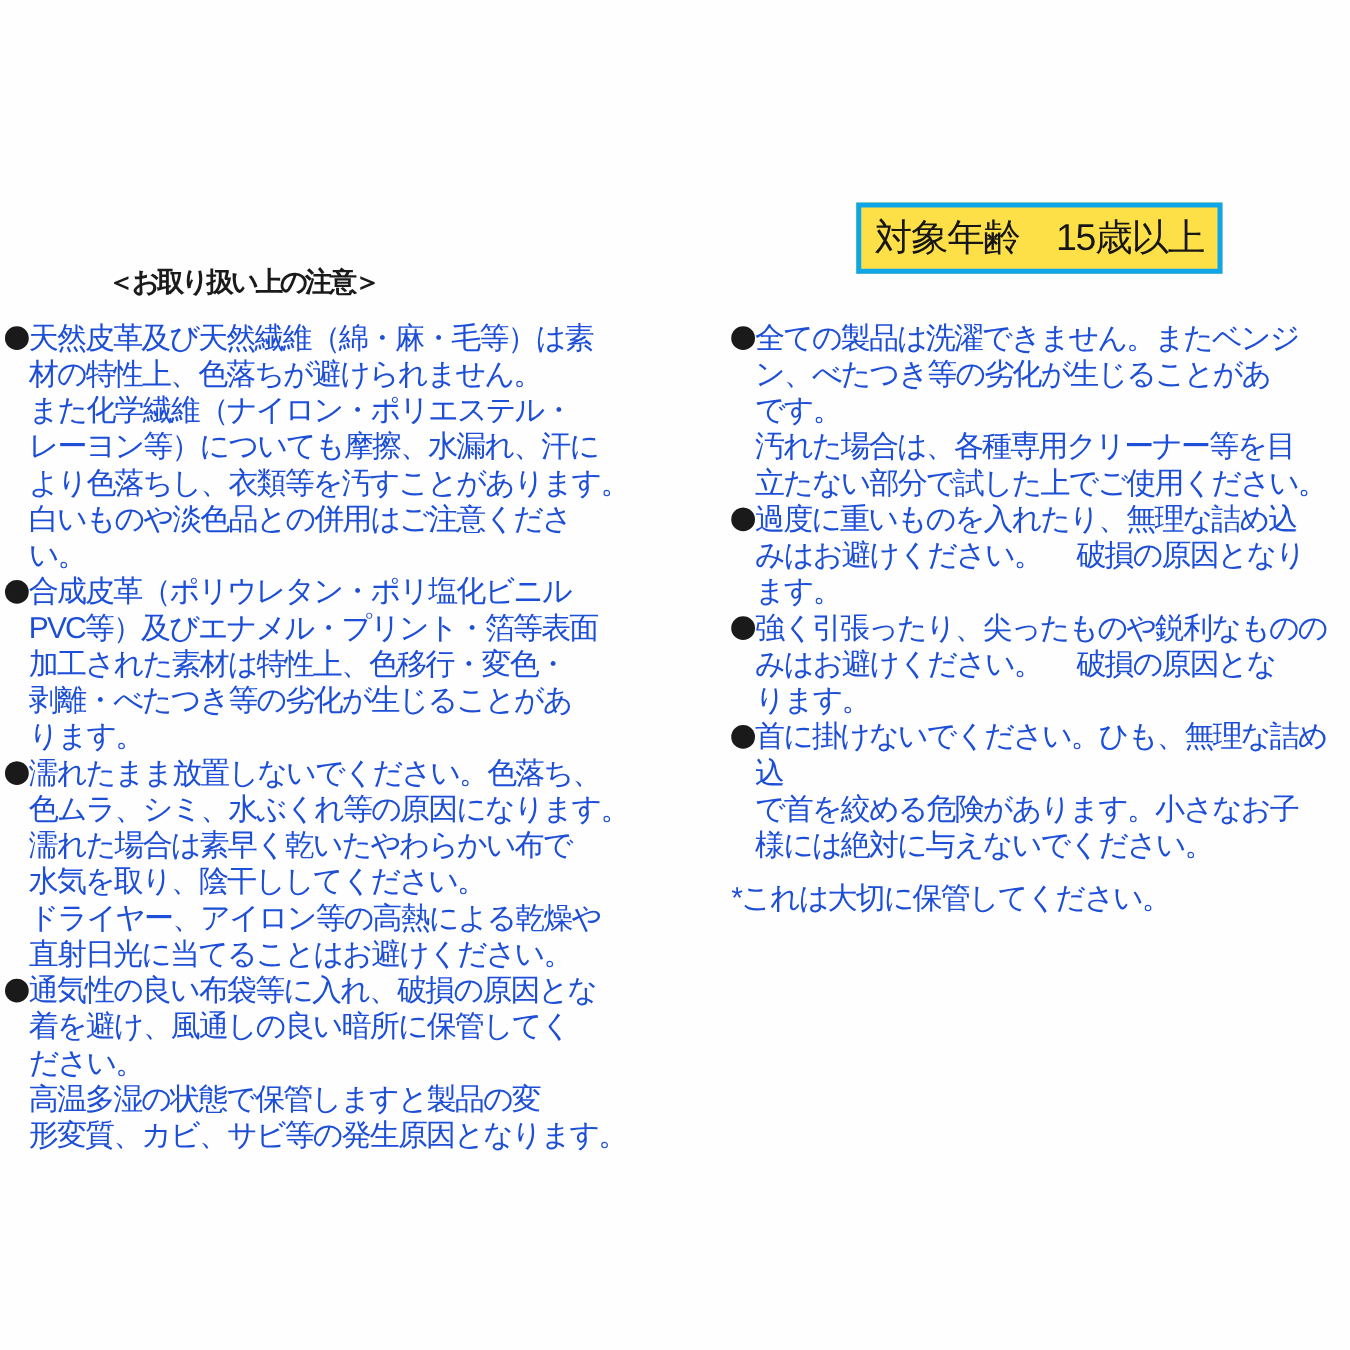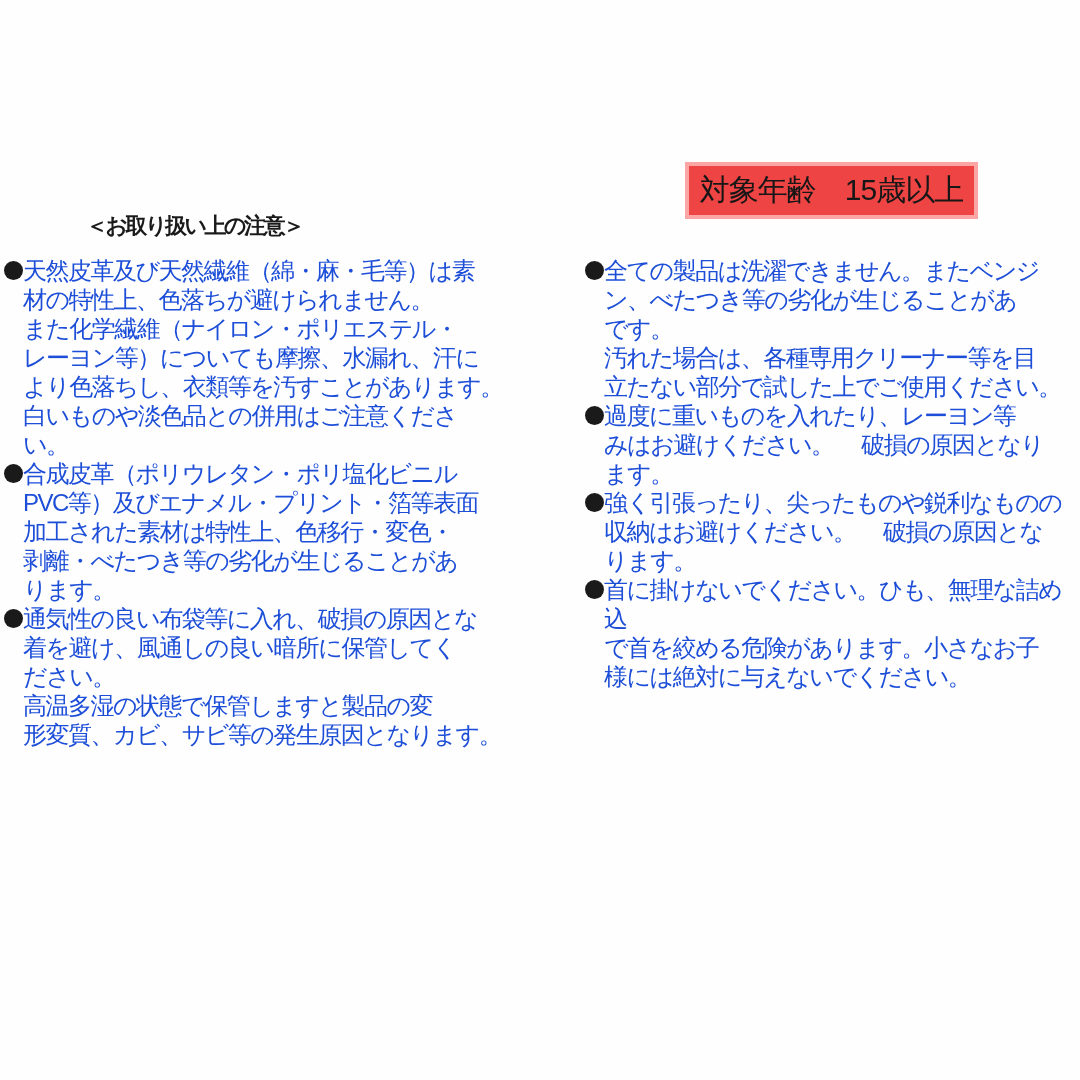--- a/index.html
+++ b/index.html
@@ -12,23 +12,23 @@
     position:relative;width:1080px;height:1080px;overflow:hidden;
     background:#fefefe;color:#1e1e1e;
   }
   .page-title{
     position:absolute;left:86px;top:207px;
     font-size:22px;font-weight:bold;letter-spacing:-2.5px;
     line-height:38px;white-space:nowrap;color:#1a1a1a;
   }
   .age-box{
     position:absolute;left:685px;top:162px;width:293px;height:57px;
-    box-sizing:border-box;border:4px solid #fca5a5;
+    box-sizing:border-box;border:4px solid #0ea5e9;
     display:flex;align-items:center;justify-content:center;
-    background:#ef4444;
+    background:#fde047;
     text-align:center;
   }
   .age-box span{
     font-size:30px;letter-spacing:-1px;white-space:nowrap;color:#161616;
   }
   .col{
     position:absolute;top:256px;
     font-size:24px;line-height:29px;letter-spacing:-1.5px;
     color:#1d4ed8;
   }
@@ -71,50 +71,60 @@
     <div class="item">
       <span class="bullet"></span>
       <span class="txt">合成皮革（ポリウレタン・ポリ塩化ビニル
 PVC等）及びエナメル・プリント・箔等表面
 加工された素材は特性上、色移行・変色・
 剥離・べたつき等の劣化が生じることがあ
 ります。</span>
     </div>
     <div class="item">
       <span class="bullet"></span>
+      <span class="txt">濡れたまま放置しないでください。色落ち、
+色ムラ、シミ、水ぶくれ等の原因になります。
+濡れた場合は素早く乾いたやわらかい布で
+水気を取り、陰干ししてください。
+ドライヤー、アイロン等の高熱による乾燥や
+直射日光に当てることはお避けください。</span>
+    </div>
+    <div class="item">
+      <span class="bullet"></span>
       <span class="txt">通気性の良い布袋等に入れ、破損の原因とな
 着を避け、風通しの良い暗所に保管してく
 ださい。
 高温多湿の状態で保管しますと製品の変
 形変質、カビ、サビ等の発生原因となります。</span>
     </div>
   </div>
 
   <div class="col col-right">
     <div class="item">
       <span class="bullet"></span>
       <span class="txt">全ての製品は洗濯できません。またベンジ
 ン、べたつき等の劣化が生じることがあ
 です。
 汚れた場合は、各種専用クリーナー等を目
 立たない部分で試した上でご使用ください。</span>
     </div>
     <div class="item">
       <span class="bullet"></span>
-      <span class="txt">過度に重いものを入れたり、レーヨン等
+      <span class="txt">過度に重いものを入れたり、無理な詰め込
 みはお避けください。　 破損の原因となり
 ます。</span>
     </div>
     <div class="item">
       <span class="bullet"></span>
       <span class="txt">強く引張ったり、尖ったものや鋭利なものの
-収納はお避けください。　 破損の原因とな
+みはお避けください。　 破損の原因とな
 ります。</span>
     </div>
     <div class="item">
       <span class="bullet"></span>
       <span class="txt">首に掛けないでください。ひも、無理な詰め込
 で首を絞める危険があります。小さなお子
 様には絶対に与えないでください。</span>
     </div>
+    <p class="footnote">*これは大切に保管してください。</p>
   </div>
 
 </div>
 
 </body></html>

